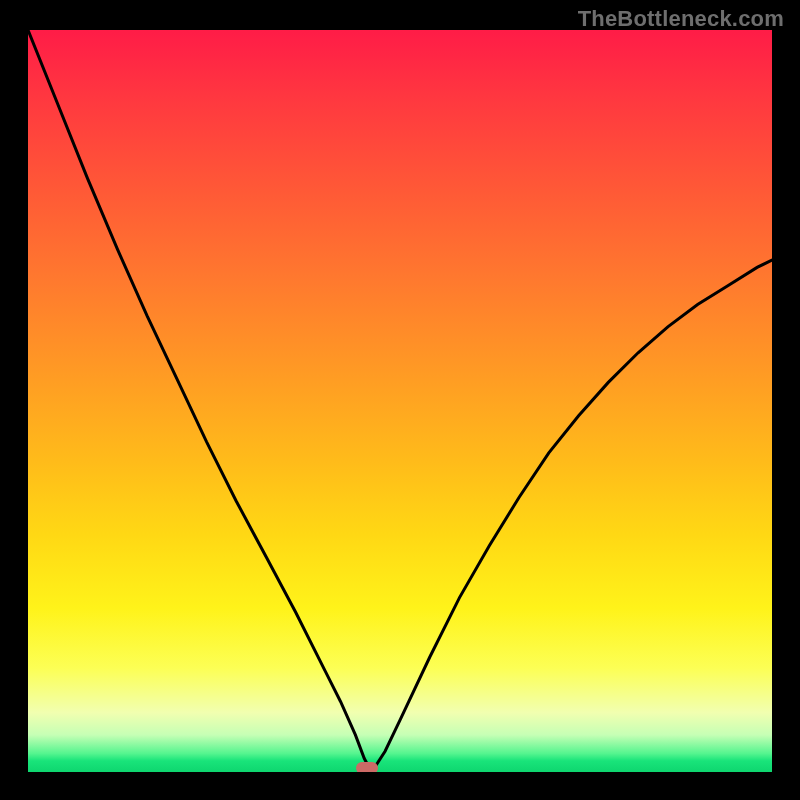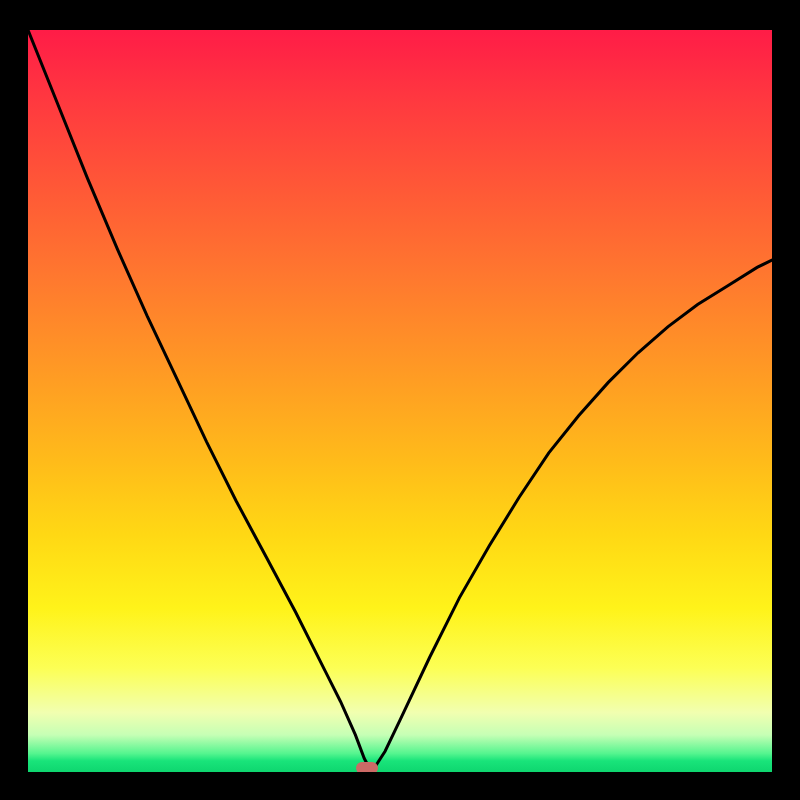--- a/index.html
+++ b/index.html
@@ -67,20 +67,21 @@
     background: #cc6a66;
     border-radius: 8px;
     z-index: 5;
   }
 </style>
 </head>
 <body>
 
 <div class="frame">
 
+  <div class="watermark">TheBottleneck.com</div>
 
   <div class="plot-area">
 
     <div class="gradient-bg"></div>
 
     <svg class="curve-svg" viewBox="0 0 744 742" preserveAspectRatio="none">
       <path fill="none" stroke="#000" stroke-width="3" stroke-linecap="round" d="M0.0 0.0 L29.8 74.2 L59.5 148.4 L89.3 218.9 L119.0 285.7 L148.8 348.7 L178.6 411.8 L208.3 471.2 L238.1 526.8 L267.8 582.5 L297.6 641.8 L312.5 671.5 L327.4 704.9 L336.3 728.6 L343.7 742.0 L357.1 721.2 L372.0 690.1 L401.8 627.0 L431.5 567.6 L461.3 515.7 L491.0 467.5 L520.8 422.9 L550.6 385.8 L580.3 352.4 L610.1 322.8 L639.8 296.8 L669.6 274.5 L699.4 256.0 L729.1 237.4 L744.0 230.0" id="curve-path"></path>
     </svg>
 
     <div class="marker" id="marker" style="width: 22px; height: 12px; left: 328.264px; top: 731.548px;"></div>

